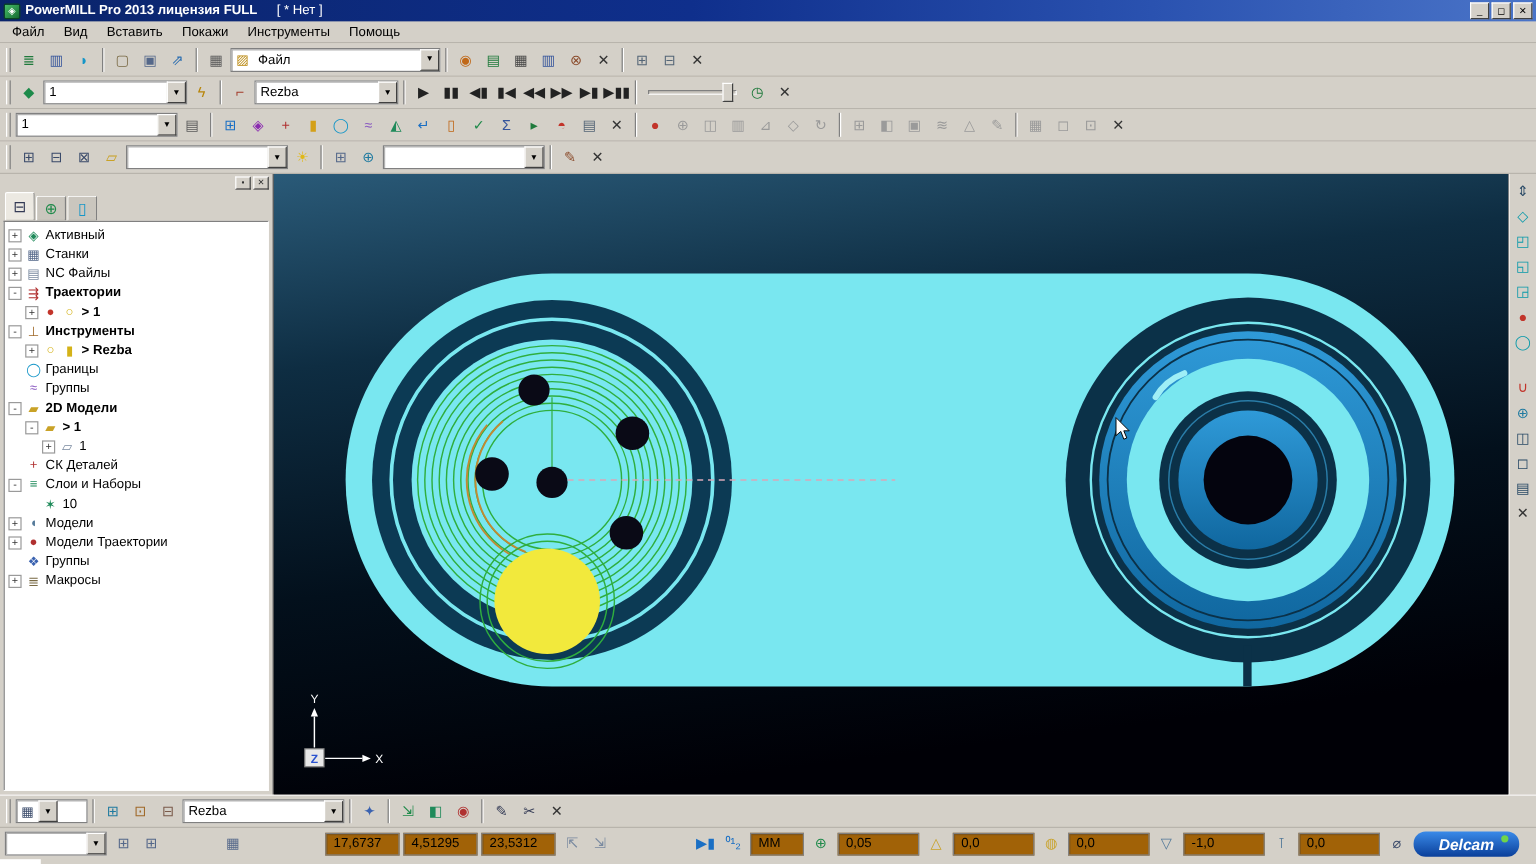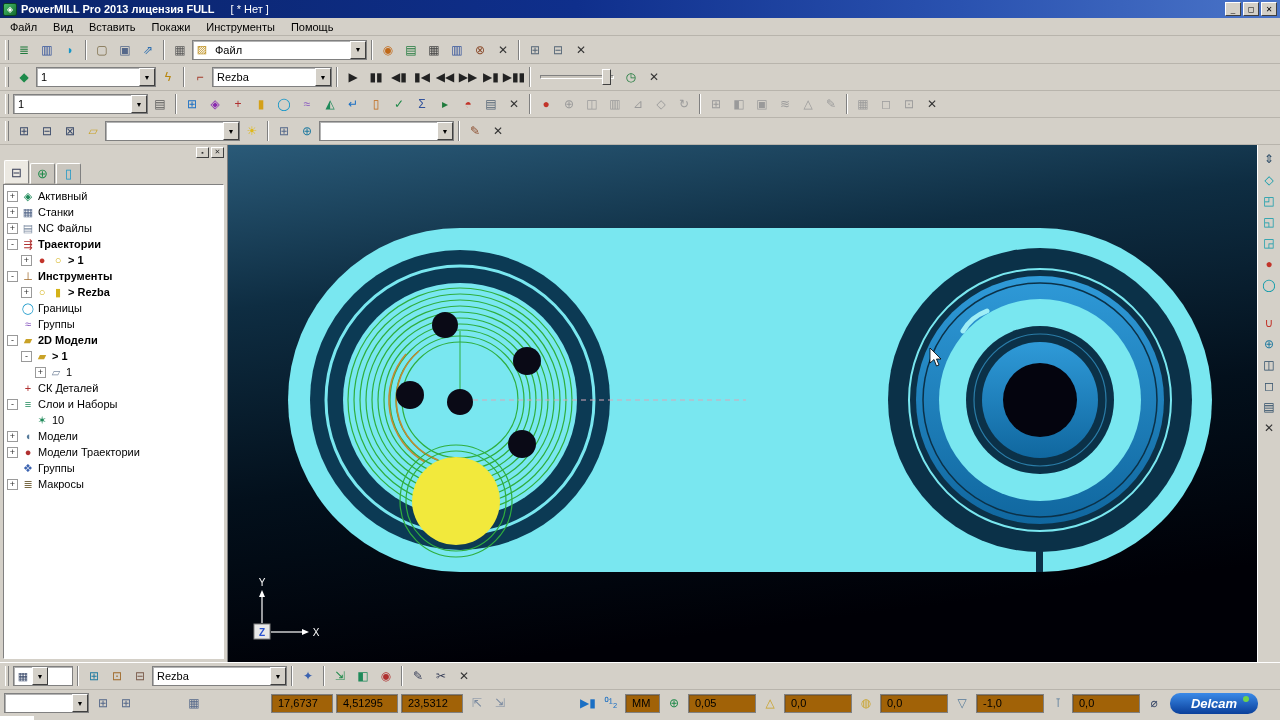--- a/index.html
+++ b/index.html
@@ -48,21 +48,21 @@
 .viewport{position:relative;width:1029px;height:517px;background:#000}
 .viewport svg{position:absolute;left:0;top:0}
 
 .rail{width:23px;background:#d4d0c8;display:flex;flex-direction:column;align-items:center;padding-top:4px;gap:1px;border-left:1px solid #fff}
 .rail .tbtn{width:20px;height:20px;font-size:12px}
 .rail .gap{height:16px}
 
 .btoolbar{height:27px;display:flex;align-items:center;background:#d4d0c8;border-top:1px solid #fff;padding:0 2px;gap:1px}
 .statusbar{height:27px;display:flex;align-items:center;background:#d4d0c8;border-top:1px solid #b8b4ac;padding:0 4px;gap:3px}
 .sfield{height:19px;background:#a16207;border:1px solid #808080;box-shadow:inset 1px 1px 0 rgba(64,64,64,.35);padding:0 6px;display:flex;align-items:center;flex:none}
-.w62{width:62px}.w45{width:35px}.w52{width:68px}.sp40{width:40px;flex:none}.sp60{width:60px;flex:none}
+.w62{width:62px}.w45{width:45px}.w52{width:68px}.sp40{width:40px;flex:none}.sp60{width:60px;flex:none}
 .delcam{margin-left:auto;margin-right:18px;width:88px;height:21px;border-radius:10px;background:linear-gradient(180deg,#3a8ae8,#0a3f9a);color:#fff;display:flex;align-items:center;justify-content:center;font-style:italic;font-weight:bold;font-size:13px;position:relative;flex:none}
 .delcam::after{content:"";position:absolute;right:9px;top:3px;width:6px;height:6px;border-radius:50%;background:#6fd44a}
 .bottom-strip{height:4px;background:#d4d0c8;position:relative}
 .bottom-strip .white{position:absolute;left:0;top:0;width:34px;height:4px;background:#fff}
 </style>
 </head>
 <body>
 
 <div class="titlebar">
   <div class="title-icon">◈</div>

